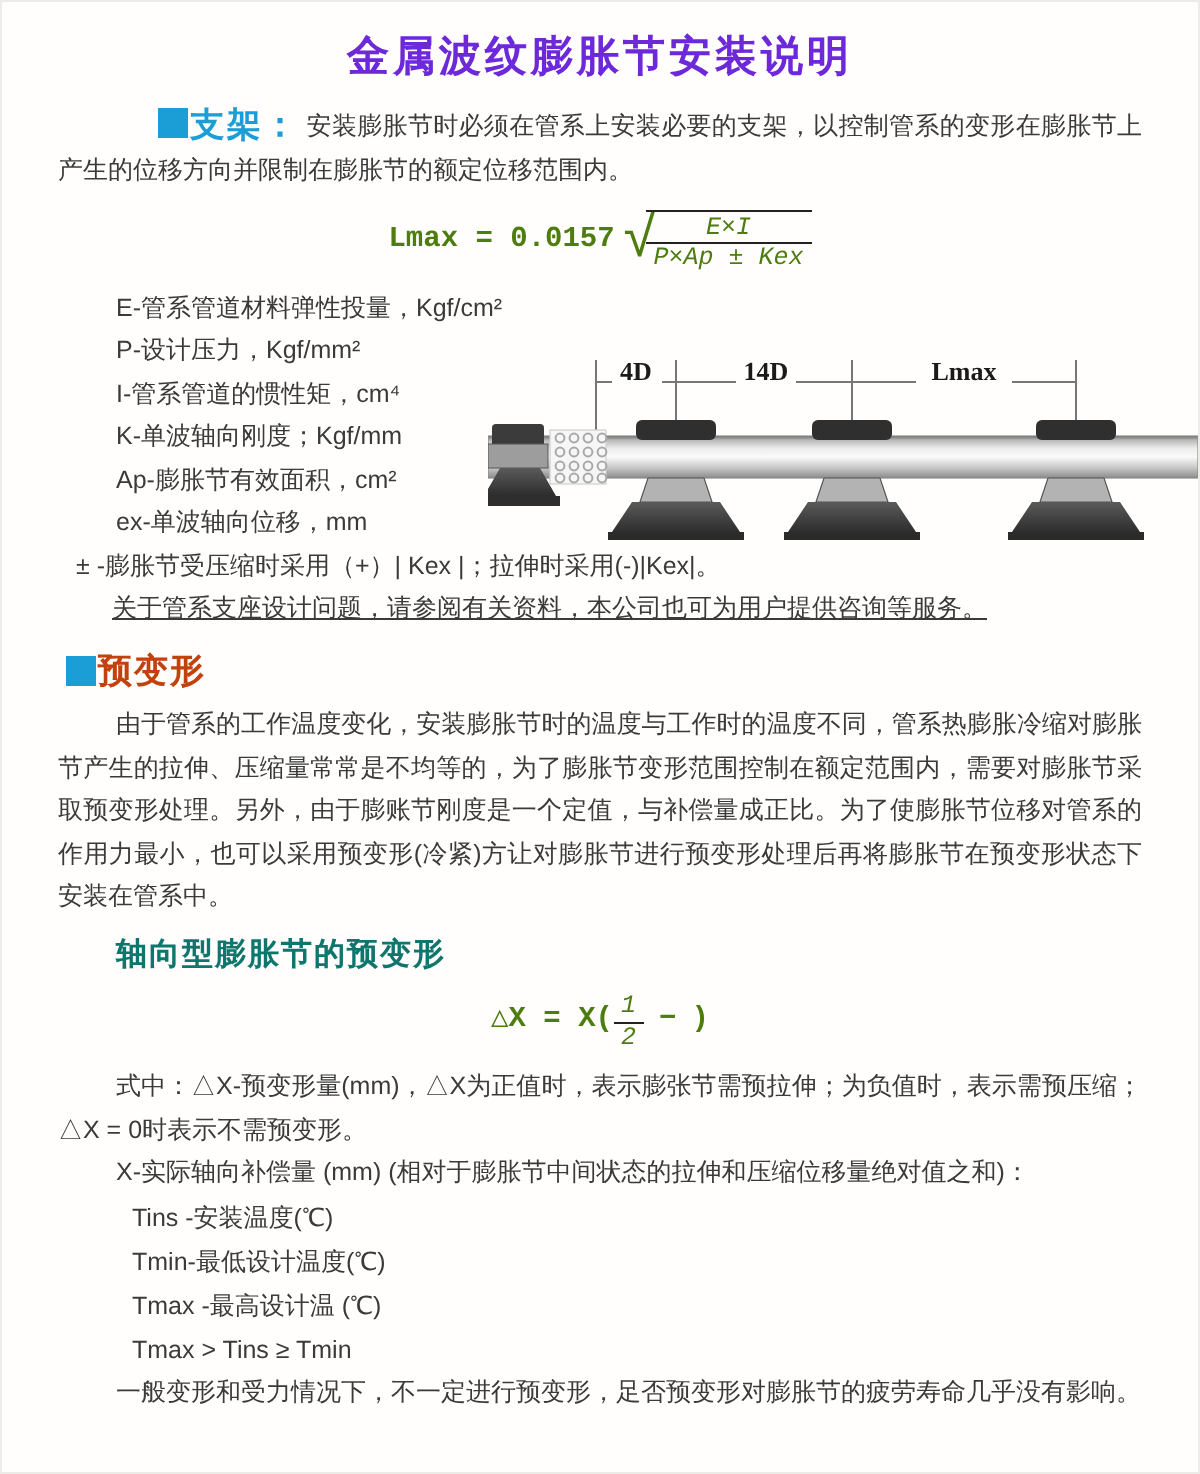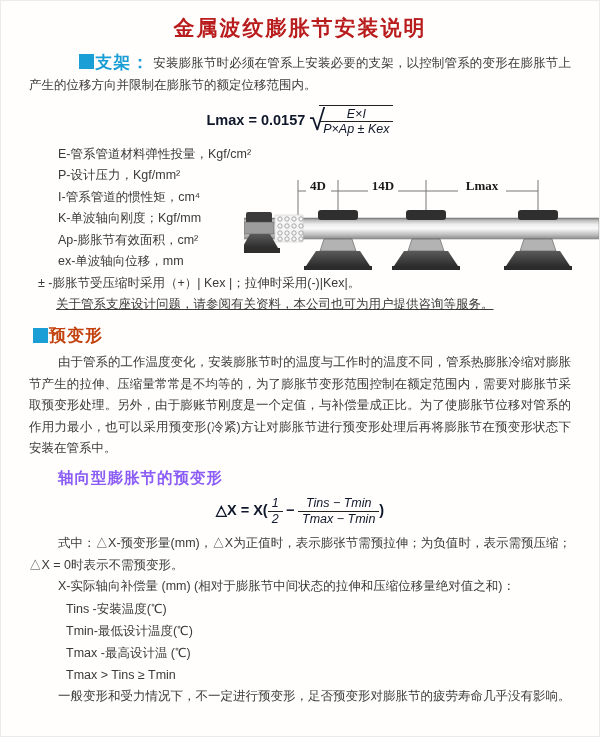--- a/index.html
+++ b/index.html
@@ -5,37 +5,37 @@
   html,body{margin:0;padding:0;}
   body{
     width:600px;height:737px;
     background:#fffefc;
     font-family:"Liberation Sans",sans-serif;
     color:#333;
     position:relative;overflow:hidden;
     border:1px solid #ecebe8;box-sizing:border-box;
   }
   .page-title{
-    text-align:center;font-size:21px;font-weight:bold;color:#b91c1c;
+    text-align:center;font-size:21px;font-weight:bold;color:#6d28d9;
     letter-spacing:2px;margin:13px 0 10px 0;
   }
   .content{padding:0 28px;font-size:12.5px;line-height:21.5px;text-align:justify;color:#3a3a3a;}
   p{margin:0;}
   .blue-square{
     display:inline-block;width:15px;height:15px;background:#1b9ed6;
     vertical-align:-2px;margin-right:1px;
   }
   .sec-head-inline{color:#1b9ed6;font-weight:bold;font-size:17px;letter-spacing:1px;vertical-align:-1px;}
   .para-first{text-indent:50px;}
   .para-indent{text-indent:29px;}
   .sec-title{margin:9px 0 6px 4px;font-size:17px;font-weight:bold;color:#c2410c;letter-spacing:1px;}
-  .sub-head{color:#8b5cf6;font-weight:bold;font-size:15.5px;margin:7px 0 6px 29px;letter-spacing:1px;}
+  .sub-head{color:#0f766e;font-weight:bold;font-size:15.5px;margin:7px 0 6px 29px;letter-spacing:1px;}
 
   
-  .formula{text-align:center;font-family:Liberation Sans, sans-serif;color:#0f172a;}
+  .formula{text-align:center;font-family:Liberation Mono, monospace;color:#4d7c0f;}
   .formula-lmax{margin:9px 0 7px 0;}
   .f-lhs{font-weight:bold;font-size:14.5px;vertical-align:middle;margin-right:4px;}
   .sqrt{font-size:29px;vertical-align:middle;margin-right:-6px;font-weight:400;line-height:1;}
   .sqrt-box{display:inline-block;vertical-align:middle;border-top:1.6px solid #222;padding-top:1px;}
   .frac{display:inline-block;vertical-align:middle;font-style:italic;font-size:12.5px;line-height:1.15;}
   .frac .num{display:block;padding:0 4px;}
   .frac .den{display:block;border-top:1px solid #222;padding:0 4px;}
   .formula-axial{margin:8px 0 7px 0;}
   .formula-axial .f-op{font-weight:bold;font-size:14.5px;vertical-align:middle;}
 
@@ -156,21 +156,21 @@
 
   <div class="pm-note">± -膨胀节受压缩时采用（+）| Kex |；拉伸时采用(-)|Kex|。</div>
   <div class="closing-line">关于管系支座设计问题，请参阅有关资料，本公司也可为用户提供咨询等服务。</div>
 
   <div class="sec-title"><span class="blue-square"></span><span>预变形</span></div>
   <p class="para-indent">由于管系的工作温度变化，安装膨胀节时的温度与工作时的温度不同，管系热膨胀冷缩对膨胀节产生的拉伸、压缩量常常是不均等的，为了膨胀节变形范围控制在额定范围内，需要对膨胀节采取预变形处理。另外，由于膨账节刚度是一个定值，与补偿量成正比。为了使膨胀节位移对管系的作用力最小，也可以采用预变形(冷紧)方让对膨胀节进行预变形处理后再将膨胀节在预变形状态下安装在管系中。</p>
 
   <div class="sub-head">轴向型膨胀节的预变形</div>
 
   <div class="formula formula-axial">
-    <span class="f-op">△X = X(</span><span class="frac"><span class="num">1</span><span class="den">2</span></span> <span class="f-op">−</span> <span class="frac"><span class="num">Tins − Tmin</span><span class="den">Tmax − Tmin</span></span><span class="f-op">)</span>
+    <span class="f-op">△X = X(</span><span class="frac"><span class="num">1</span><span class="den">2</span></span> <span class="f-op">−</span> <span class="f-op">)</span>
   </div>
 
   <p class="para-indent">式中：△X-预变形量(mm)，△X为正值时，表示膨张节需预拉伸；为负值时，表示需预压缩；△X = 0时表示不需预变形。</p>
   <div class="x-line">X-实际轴向补偿量 (mm) (相对于膨胀节中间状态的拉伸和压缩位移量绝对值之和)：</div>
   <div class="temp-line">Tins -安装温度(℃)</div>
   <div class="temp-line">Tmin-最低设计温度(℃)</div>
   <div class="temp-line">Tmax -最高设计温 (℃)</div>
   <div class="temp-line">Tmax &gt; Tins ≥ Tmin</div>
   <p class="para-indent">一般变形和受力情况下，不一定进行预变形，足否预变形对膨胀节的疲劳寿命几乎没有影响。</p>
 

